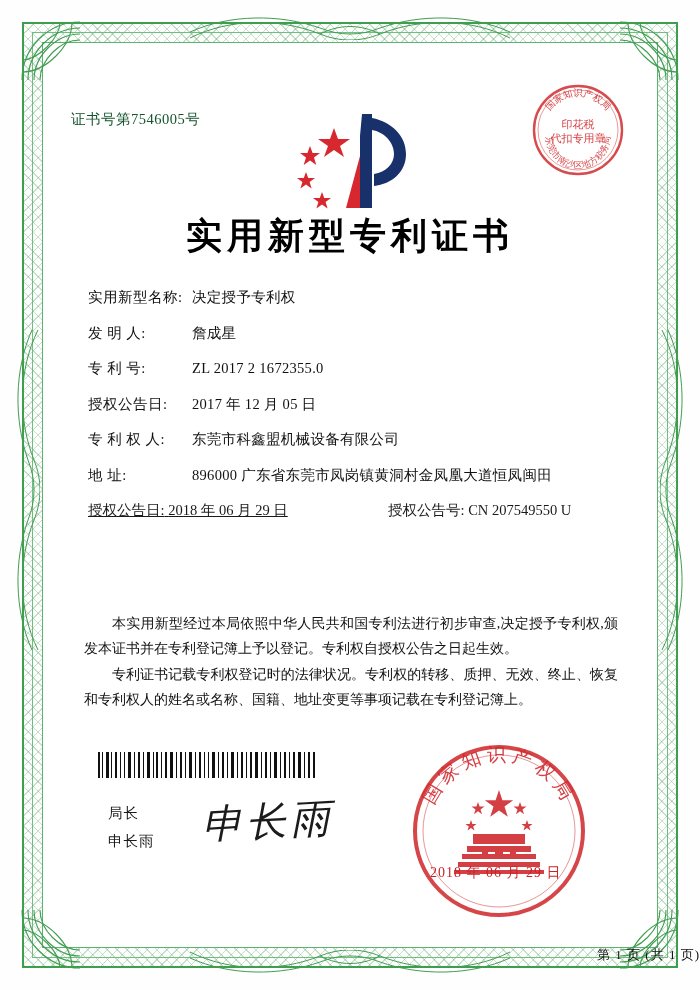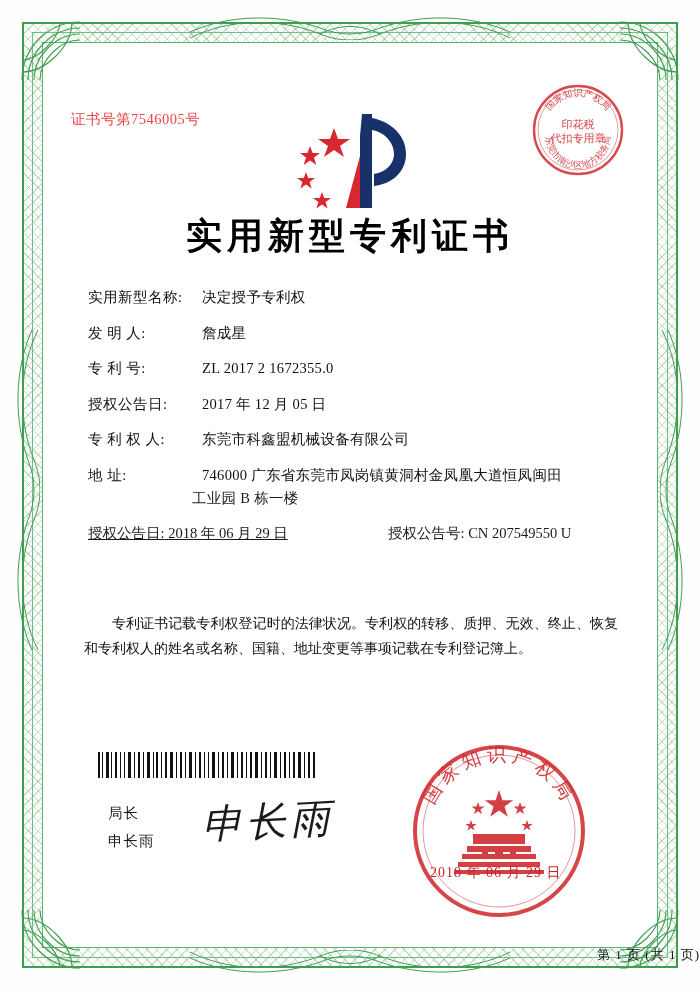--- a/index.html
+++ b/index.html
@@ -88,21 +88,21 @@
     left: 52px; top: 52px;
     width: 596px; height: 886px;
   }
 
   .cert-no {
     position: absolute;
     left: 19px;
     top: 58px;
     font-size: 14.5px;
     letter-spacing: 0.5px;
-    color: #ef4444;
+    color: #14532d;
   }
 
   
   .logo {
     position: absolute;
     left: 236px;
     top: 48px;
     width: 128px;
     height: 118px;
   }
@@ -134,21 +134,20 @@
     top: 238px;
     width: 530px;
     font-size: 14.5px;
     line-height: 1;
   }
   .field-row {
     display: flex;
     align-items: baseline;
     margin-bottom: 21px;
     white-space: nowrap;
-    gap: 10px;
   }
   .field-label {
     width: 104px;
     flex: 0 0 104px;
     color: #111;
     letter-spacing: 0.5px;
   }
   .field-value {
     color: #111;
     letter-spacing: 0.3px;
@@ -394,38 +393,38 @@
         <span class="field-value">2017 年 12 月 05 日</span>
       </div>
 
       <div class="field-row">
         <span class="field-label">专 利 权 人:</span>
         <span class="field-value">东莞市科鑫盟机械设备有限公司</span>
       </div>
 
       <div class="field-row">
         <span class="field-label">地  址:</span>
-        <span class="field-value">746000 广东省东莞市凤岗镇黄洞村金凤凰大道恒凤闽田</span>
-      </div>
-      <div class="field-sub">工业园 B 栋一楼</div>
+        <span class="field-value">896000 广东省东莞市凤岗镇黄洞村金凤凰大道恒凤闽田</span>
+      </div>
 
       <div class="two-col">
         <div class="col-a">
           <span>授权公告日:</span>
           <span>2018 年 06 月 29 日</span>
         </div>
         <div class="col-b">
           <span>授权公告号:</span>
           <span>CN 207549550 U</span>
         </div>
       </div>
 
     </div>
 
     <div class="paragraphs">
+      <p>本实用新型经过本局依照中华人民共和国专利法进行初步审查,决定授予专利权,颁发本证书并在专利登记簿上予以登记。专利权自授权公告之日起生效。</p>
       <p>专利证书记载专利权登记时的法律状况。专利权的转移、质押、无效、终止、恢复和专利权人的姓名或名称、国籍、地址变更等事项记载在专利登记簿上。</p>
     </div>
 
     <div class="barcode">
       <svg width="220" height="26" viewBox="0 0 220 26">
         <g fill="#111">
           <rect x="0" y="0" width="2" height="26"></rect>
             <rect x="4" y="0" width="1" height="26"></rect>
           <rect x="8" y="0" width="3" height="26"></rect>
             <rect x="13" y="0" width="1" height="26"></rect>

